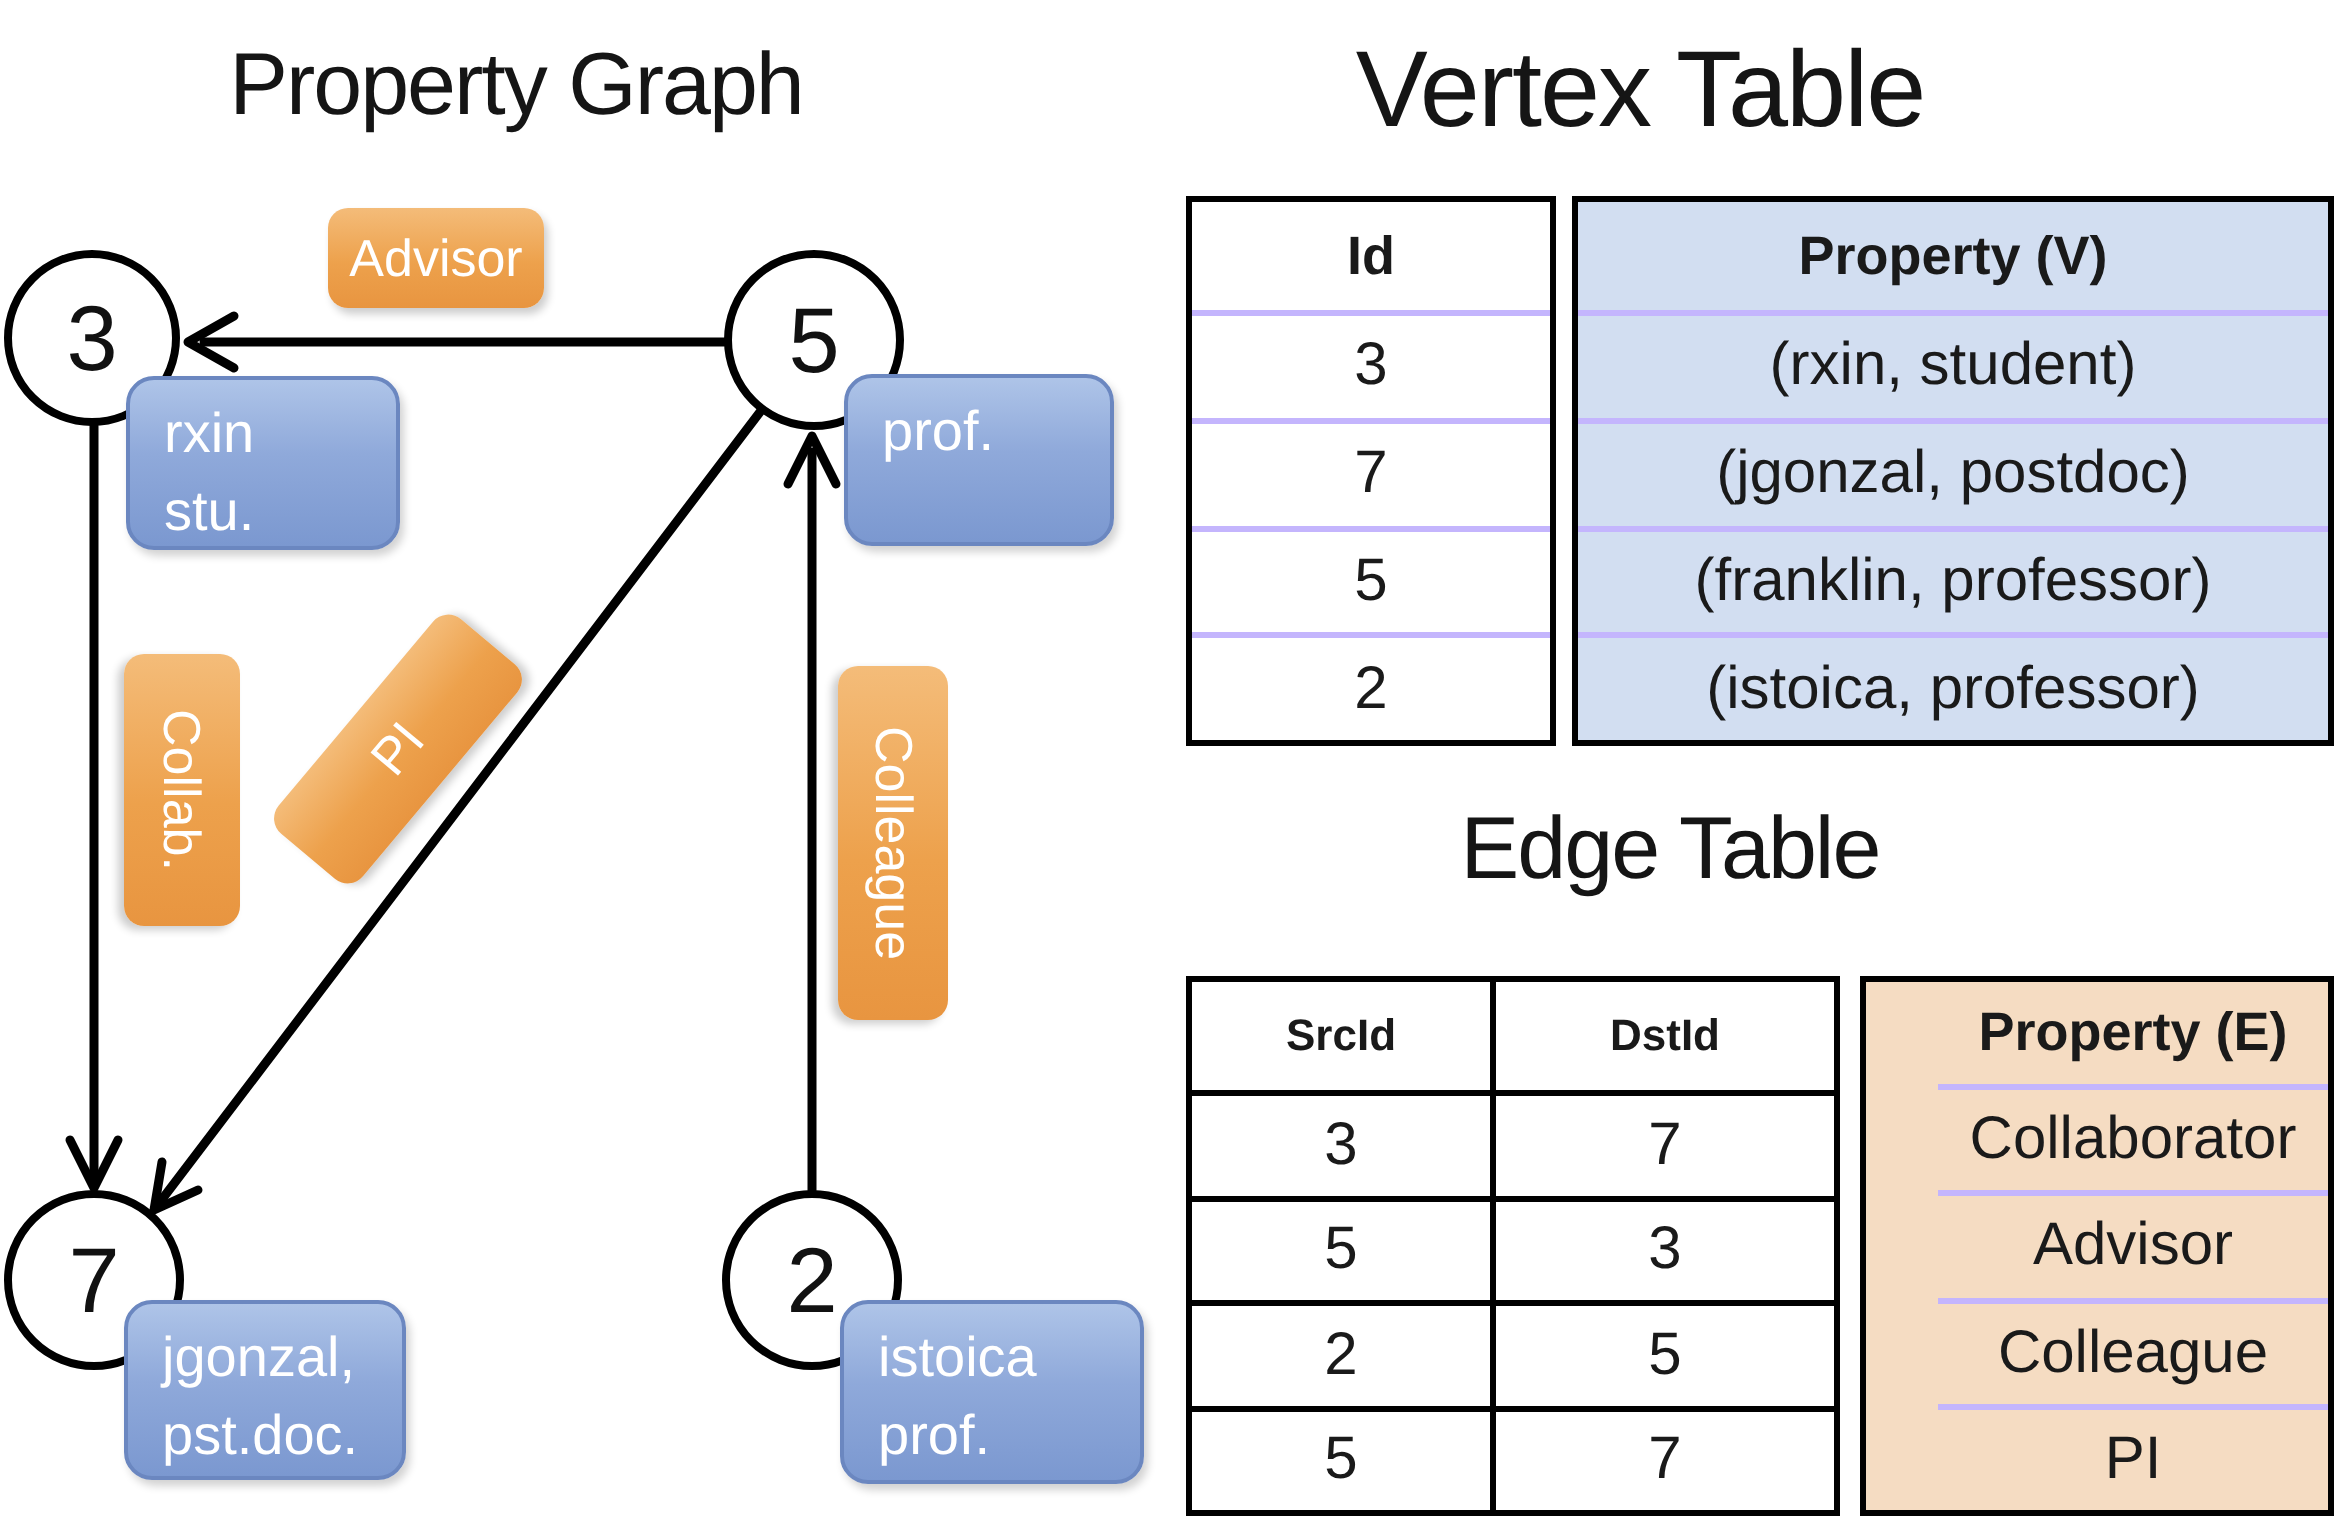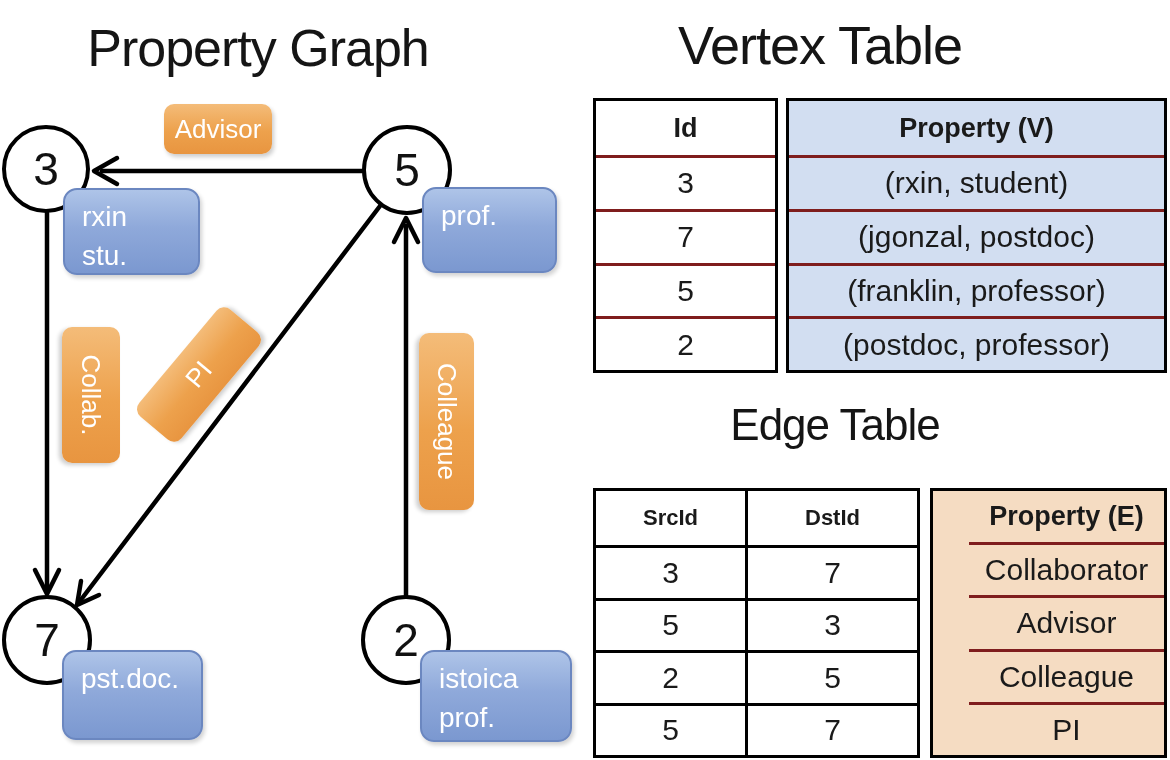--- a/index.html
+++ b/index.html
@@ -1,21 +1,21 @@
 <!DOCTYPE html>
 <html><head>
 <meta charset="utf-8">
 <style>
   html,body { margin:0; padding:0; background:#ffffff; }
   .stage {
     position:relative; width:1170px; height:760px; overflow:hidden;
     background:#ffffff; font-family:"Liberation Sans", sans-serif; color:#151515;
   }
   .title { position:absolute; text-align:center; font-size:50px; letter-spacing:-1px; color:#151515; white-space:nowrap; }
-  .graph-title  { left:0;   top:18px;  width:516px; font-size:52px; }
+  .graph-title  { left:0;   top:18px;  width:516px; font-size:44px; }
   .vertex-title { left:577px; top:14px;  width:486px; font-size:54px; }
   .edge-title   { left:593px; top:400px; width:484px; font-size:44px; }
 
   
   .node {
     position:absolute; border:4px solid #000; border-radius:50%; background:#fff;
     display:flex; align-items:center; justify-content:center;
     font-size:46px; color:#111; z-index:1; box-sizing:border-box;
   }
   .n3 { left:2px;   top:125px; width:88px; height:88px; }
@@ -50,21 +50,21 @@
   .grad-h { background:linear-gradient(90deg,#f4bc79 0%, #eda14c 55%, #e89540 100%); }
   .advisor   { left:164px; top:104px; width:108px; height:50px; }
   .collab    { left:23px;  top:366px; width:136px; height:58px; transform:rotate(90deg); }
   .colleague { left:358px; top:394px; width:177px; height:55px; transform:rotate(90deg); }
   .pi        { left:129px; top:347px; width:140px; height:55px; transform:rotate(-50deg); }
 
   
   .tcol { position:absolute; border:3px solid #000; box-sizing:border-box; display:flex; flex-direction:column; }
   .cell {
     display:flex; align-items:center; justify-content:center;
-    font-size:30px; color:#1a1a1a; border-bottom:3px solid #7f1d1d; box-sizing:border-box; flex:1 1 auto;
+    font-size:30px; color:#1a1a1a; border-bottom:3px solid #c4b5fd; box-sizing:border-box; flex:1 1 auto;
   }
   .cell.last { border-bottom:none; }
   .cell.hdr { font-weight:bold; font-size:27px; flex:0 0 57px; }
   .vt-id   { left:593px; top:98px; width:185px; height:275px; background:#fff; }
   .vt-prop { left:786px; top:98px; width:381px; height:275px; background:#d2def1; }
   .et-prop { left:930px; top:488px; width:237px; height:270px; background:#f5dcc2;padding-left:36px; }
   .et-prop .cell.hdr { flex:0 0 54px; }
   .et-left {
     position:absolute; left:593px; top:488px; width:327px; height:270px;
     border:3px solid #000; box-sizing:border-box; background:#fff;
@@ -119,20 +119,21 @@
     </div>
 
   <div class="vbox b3">
     <div>rxin</div>
     <div>stu.</div>
   </div>
   <div class="vbox b5">
     <div>prof.</div>
   </div>
   <div class="vbox b7">
+    <div>jgonzal,</div>
     <div>pst.doc.</div>
   </div>
   <div class="vbox b2">
     <div>istoica</div>
     <div>prof.</div>
   </div>
 
   <div class="olabel grad-v advisor">Advisor</div>
   <div class="olabel grad-h collab">Collab.</div>
   <div class="olabel grad-v pi">PI</div>
@@ -144,21 +145,21 @@
     <div class="cell">7</div>
     <div class="cell">5</div>
     <div class="cell last">2</div>
   </div>
 
   <div class="tcol vt-prop">
     <div class="cell hdr">Property (V)</div>
     <div class="cell">(rxin, student)</div>
     <div class="cell">(jgonzal, postdoc)</div>
     <div class="cell">(franklin, professor)</div>
-    <div class="cell last">(postdoc, professor)</div>
+    <div class="cell last">(istoica, professor)</div>
   </div>
 
   <div class="et-left">
     <div class="gcell top">SrcId</div>
     <div class="gcell top dst">DstId</div>
     <div class="gcell">3</div>
     <div class="gcell dst">7</div>
     <div class="gcell">5</div>
     <div class="gcell dst">3</div>
     <div class="gcell">2</div>

